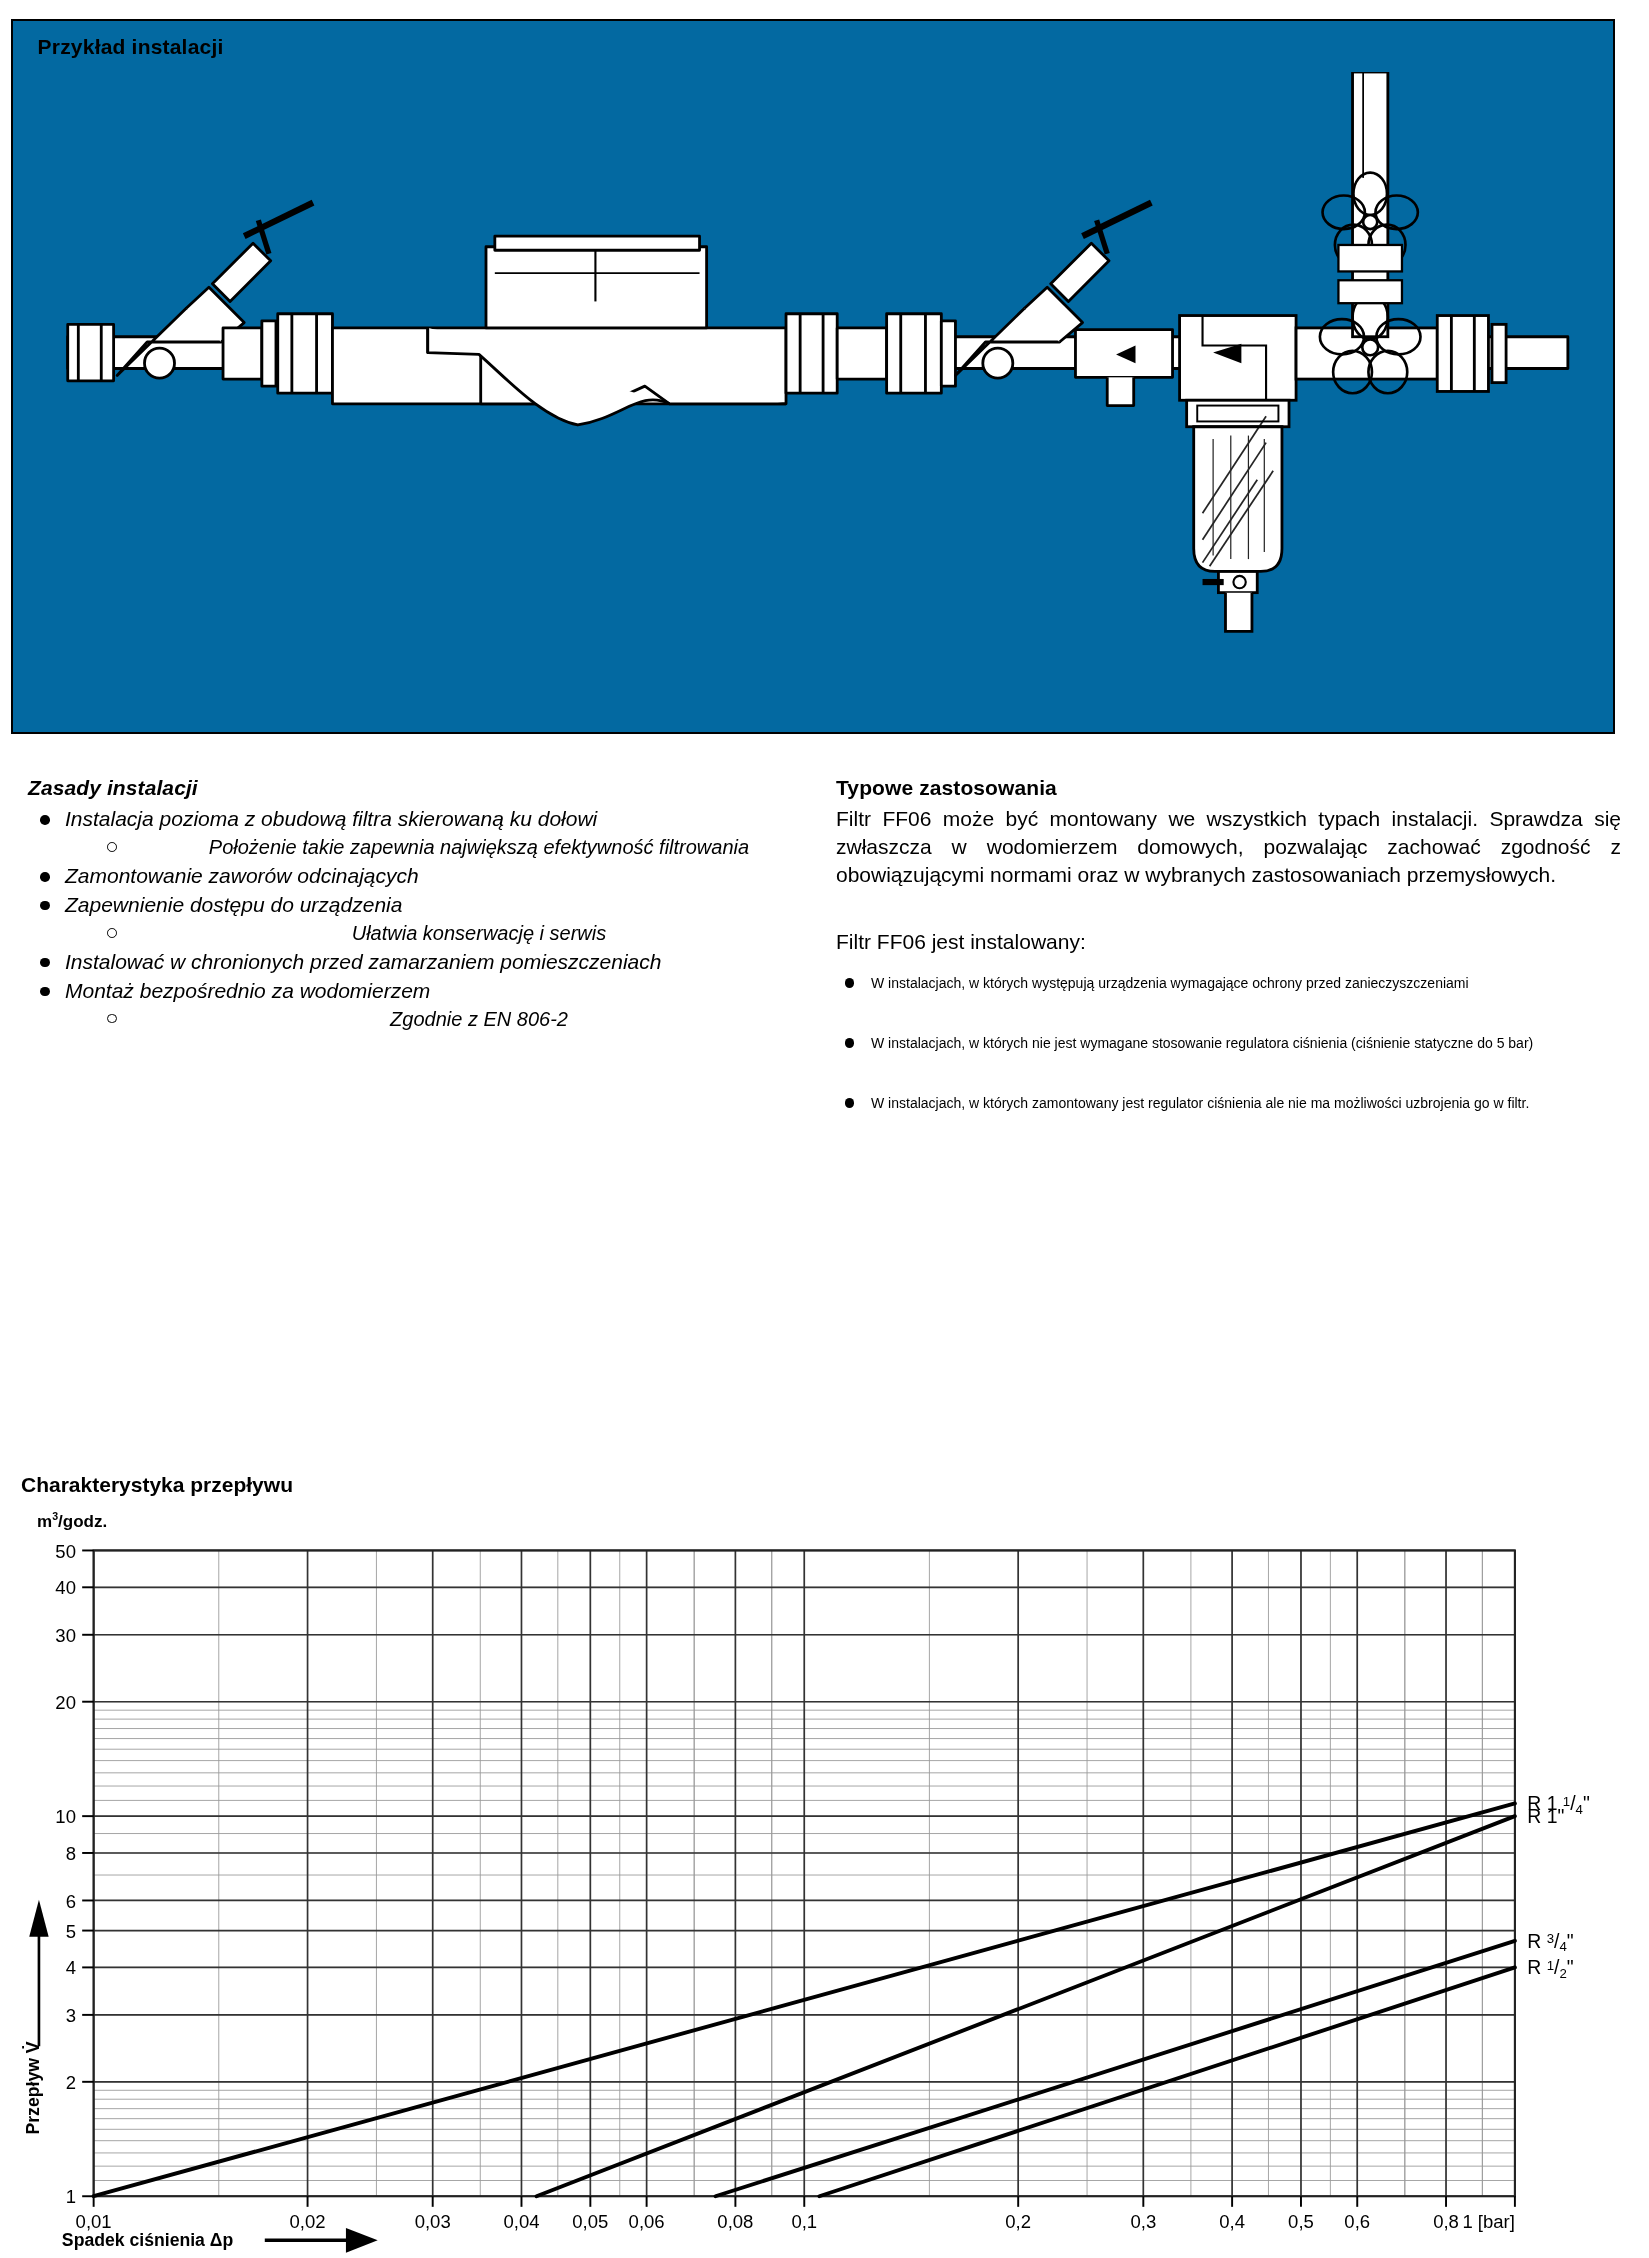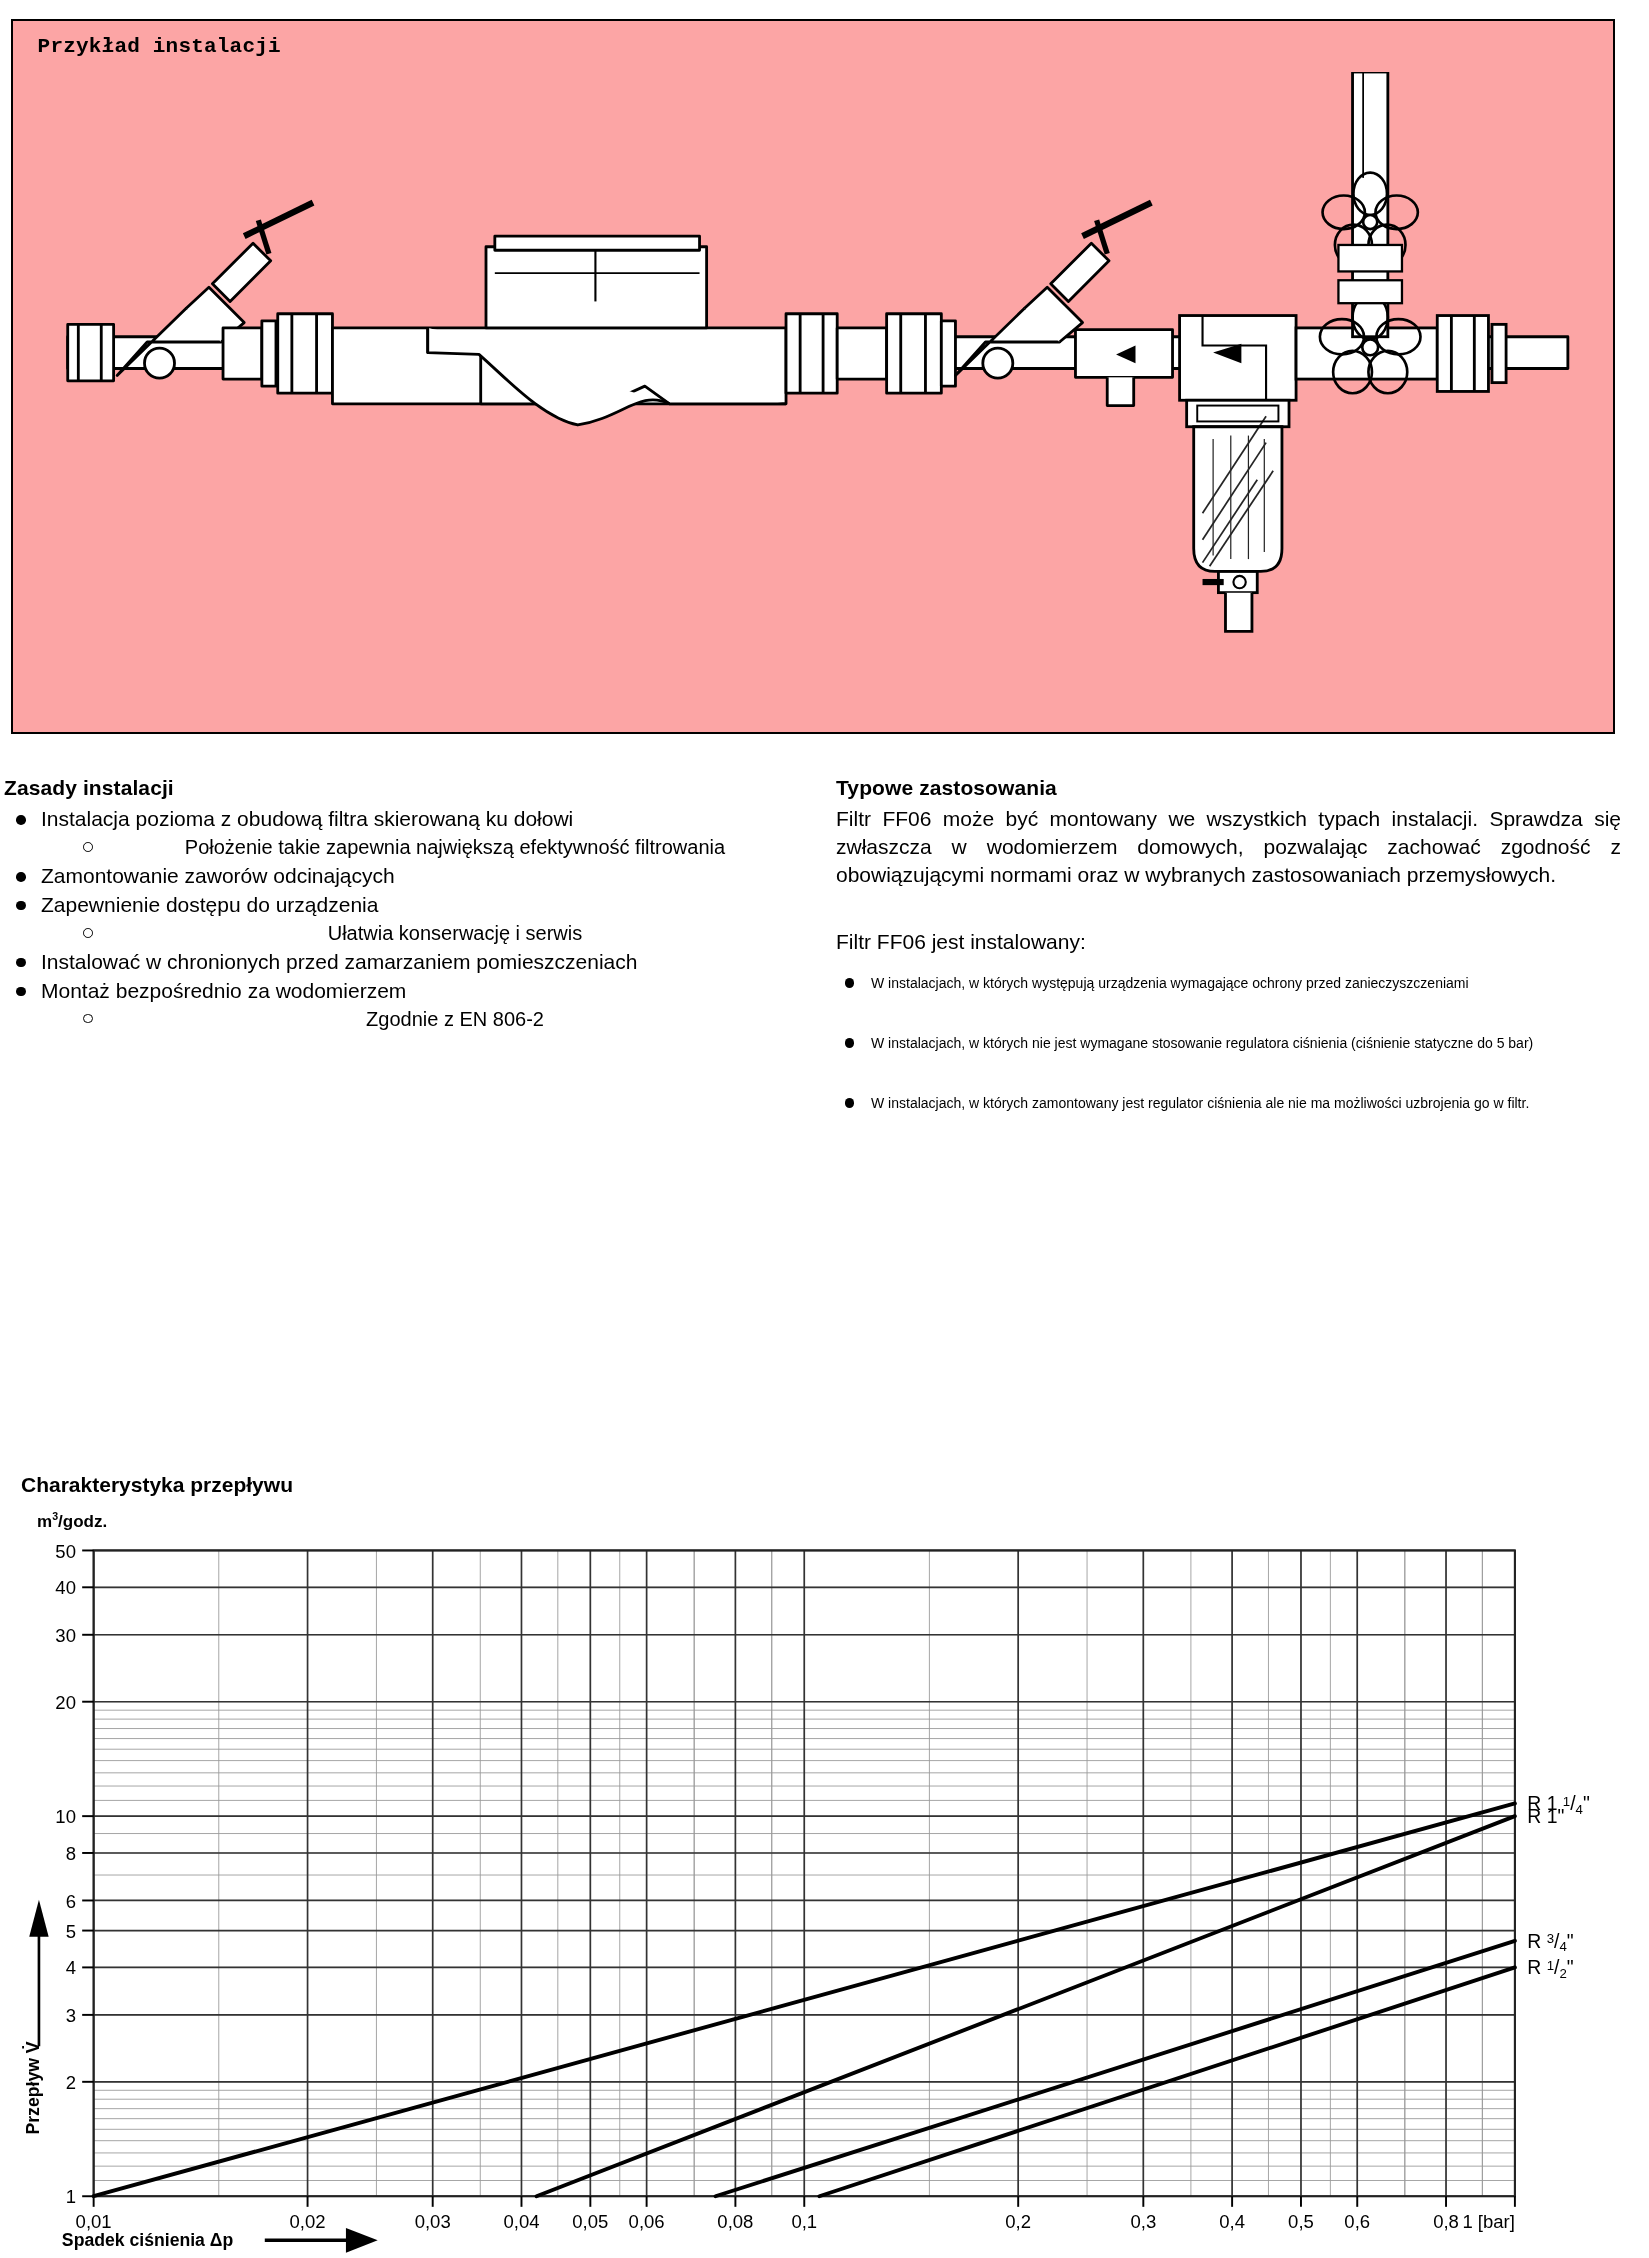--- a/index.html
+++ b/index.html
@@ -18,22 +18,21 @@
 
   
   #install-example-panel {
     position: absolute;
     left: 10.6px;
     top: 19.4px;
     width: 1604px;
     height: 715px;
     border: 2.6px solid #000;
     box-sizing: border-box;
-    background: #fca5a5;
-    font-family: Liberation Mono, monospace;
+    background: #0369a1;
   }
   #install-example-title {
     position: absolute;
     left: 25px;
     top: 14px;
     font-size: 21px;
     font-weight: bold;
     letter-spacing: 0.2px;
   }
   #installation-diagram {
@@ -42,21 +41,21 @@
     top: 51px;
     width: 1599px;
     height: 653px;
   }
 
   
   .col {
     position: absolute;
     top: 776px;
   }
-  #col-left  { left: 4px;  width: 794px; }
+  #col-left  { left: 28px;  width: 794px; font-style: italic; }
   #col-right { left: 836px; width: 785px; }
 
   .sec-head {
     font-size: 21px;
     font-weight: bold;
     margin: 0 0 5.3px 0;
     letter-spacing: 0.1px;
   }
 
   ul.lvl1 { list-style: none; margin: 0; padding: 0; }

